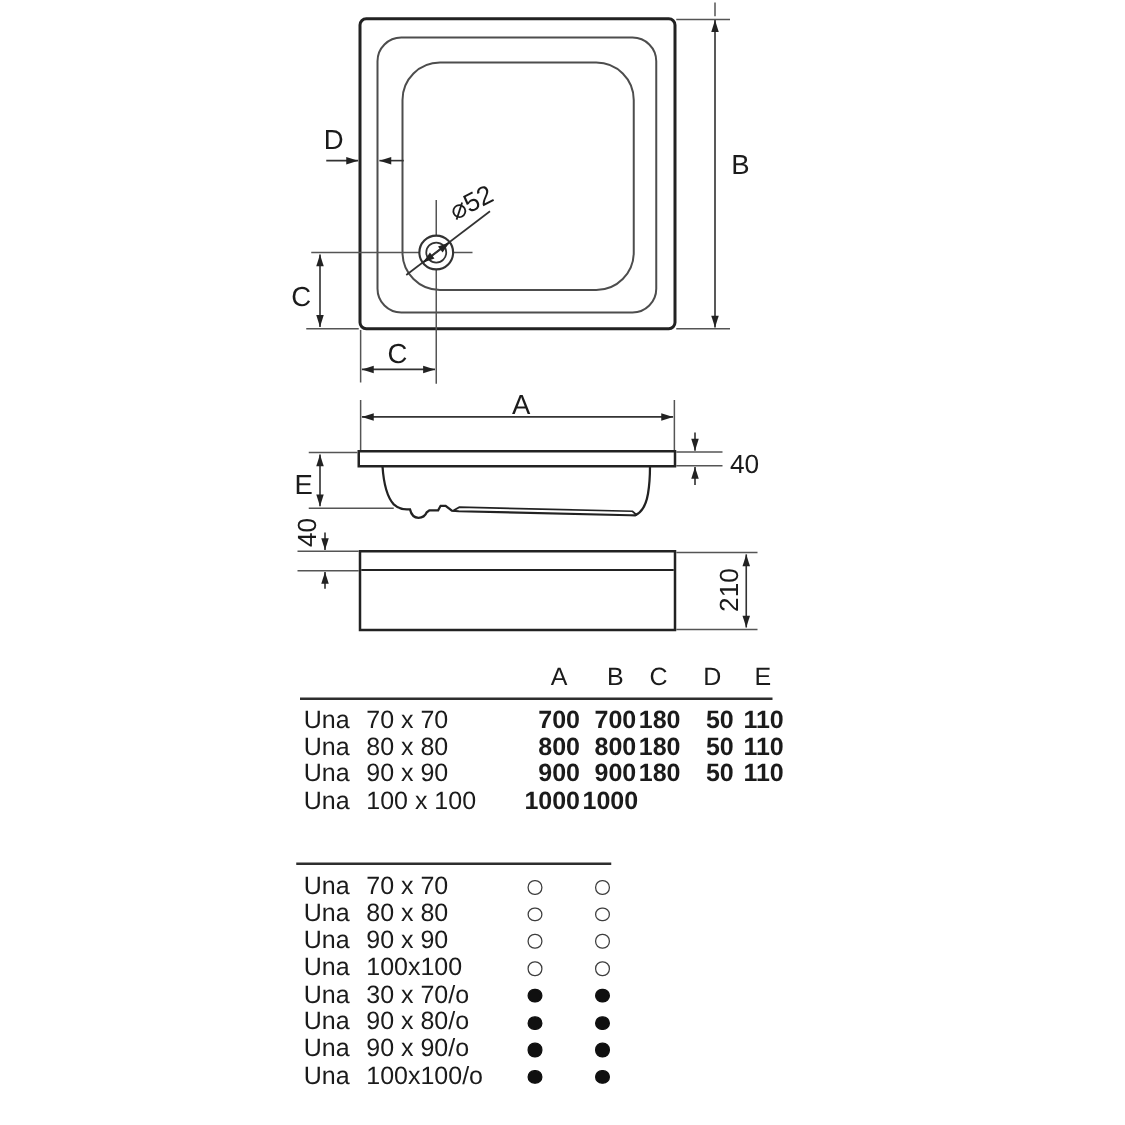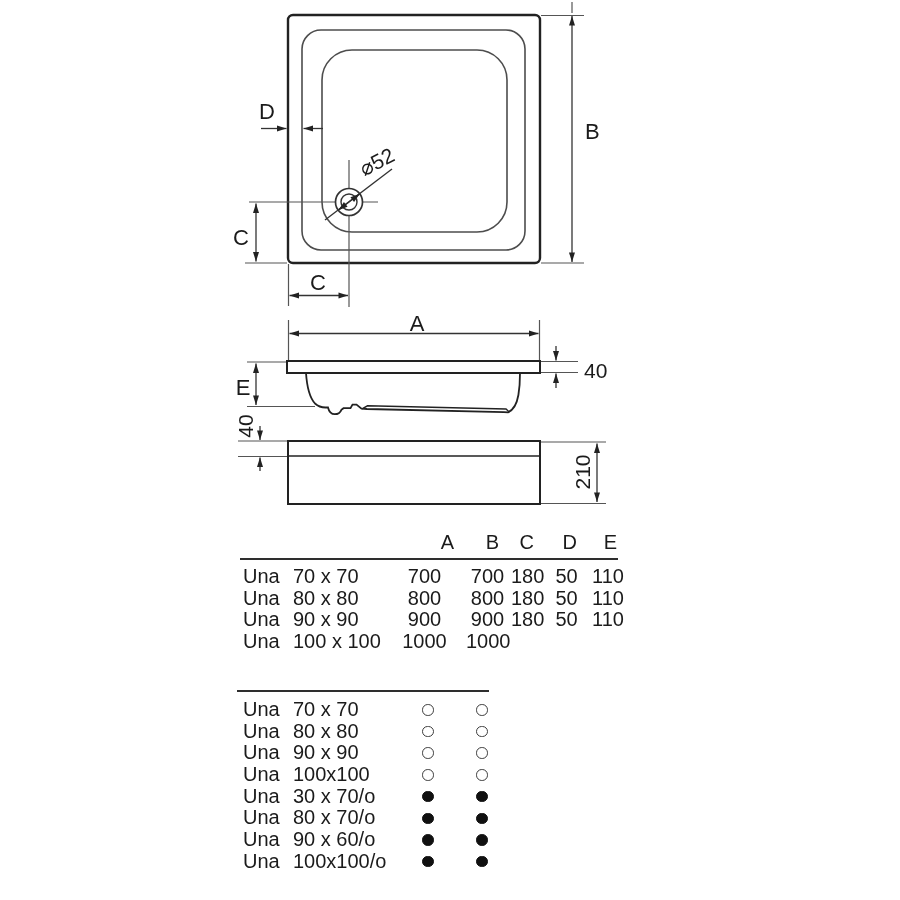--- a/index.html
+++ b/index.html
@@ -12,21 +12,21 @@
   .drain-label{font-size:21px;}
 
   
   .rule{position:absolute;height:2px;background:#2e2e2e;}
   .t1{position:absolute;left:243px;width:386px;font-size:20px;line-height:21.5px;white-space:nowrap;}
   .t1-head{position:absolute;left:243px;top:531px;width:386px;display:grid;
            grid-template-columns:50px 92px 81px 45px 35px 43px 40px;font-size:20px;line-height:22px;}
   .t1-rows{top:566px;}
   .t1-row{display:grid;grid-template-columns:50px 92px 81px 45px 35px 43px 40px;height:21.5px;}
   .cell{display:block;}
-  .num{text-align:center;padding-right:2px;}
+  .num{text-align:right;padding-right:2px;font-weight:bold;}
   .numh{text-align:right;padding-right:12px;}
 
   .t2-rows{position:absolute;left:243px;top:699px;width:266px;font-size:20px;line-height:21.7px;white-space:nowrap;}
   .t2-row{display:grid;grid-template-columns:50px 108px 54px 54px;height:21.7px;align-items:center;}
   .t2-row .txt{line-height:21.7px;}
   .dotcell{display:flex;justify-content:center;align-items:center;height:100%;}
   .dot{width:11.5px;height:11.5px;border-radius:50%;box-sizing:border-box;}
   .dot[data-variant="open"]{border:1.7px solid #3d3d3d;background:#fff;}
   .dot[data-variant="filled"]{border:1px solid #101010;background:#101010;}
 </style>
@@ -217,31 +217,31 @@
       <span class="cell txt">30 x 70/o</span>
       <span class="dotcell">
           <span class="dot" data-variant="filled"></span>
         </span>
       <span class="dotcell">
           <span class="dot" data-variant="filled"></span>
         </span>
     </div>
     <div class="t2-row">
       <span class="cell txt">Una</span>
-      <span class="cell txt">80 x 70/o</span>
-      <span class="dotcell">
-          <span class="dot" data-variant="filled"></span>
-        </span>
-      <span class="dotcell">
-          <span class="dot" data-variant="filled"></span>
-        </span>
-    </div>
-    <div class="t2-row">
-      <span class="cell txt">Una</span>
-      <span class="cell txt">90 x 60/o</span>
+      <span class="cell txt">90 x 80/o</span>
+      <span class="dotcell">
+          <span class="dot" data-variant="filled"></span>
+        </span>
+      <span class="dotcell">
+          <span class="dot" data-variant="filled"></span>
+        </span>
+    </div>
+    <div class="t2-row">
+      <span class="cell txt">Una</span>
+      <span class="cell txt">90 x 90/o</span>
       <span class="dotcell">
           <span class="dot" data-variant="filled"></span>
         </span>
       <span class="dotcell">
           <span class="dot" data-variant="filled"></span>
         </span>
     </div>
     <div class="t2-row">
       <span class="cell txt">Una</span>
       <span class="cell txt">100x100/o</span>

